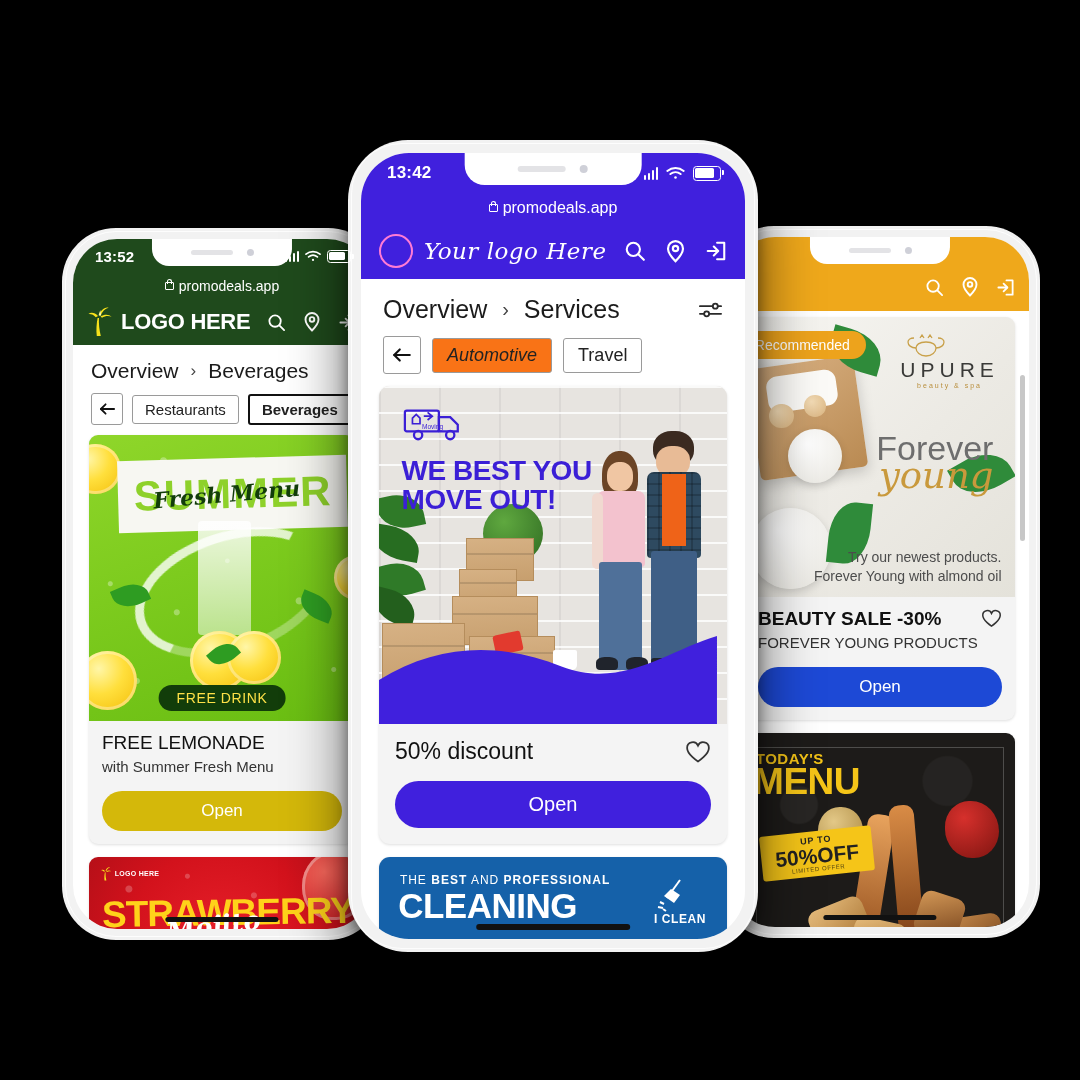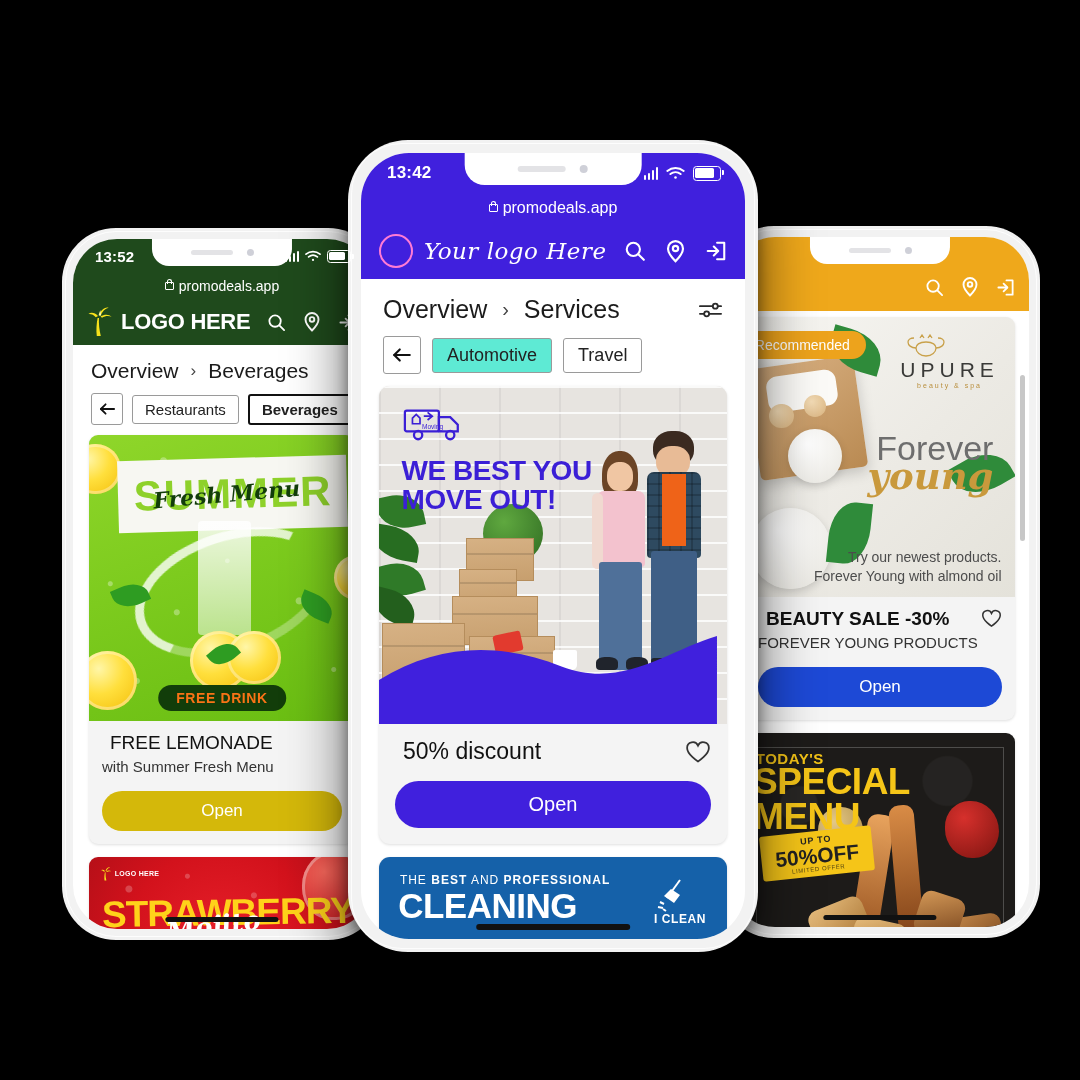--- a/index.html
+++ b/index.html
@@ -86,35 +86,35 @@
   .crumb .sep{font-size:17px;color:#444;}
   .crumb .cur{font-weight:normal;}
   .crumb-right{margin-left:auto;}
 
   
   .chips{display:flex;align-items:center;gap:9px;padding:4px 18px 10px;}
   .chip{
     border:1px solid #9a9a9a;border-radius:3px;background:#fff;
     font-size:15px;color:#222;padding:5px 12px;white-space:nowrap;
   }
-  .chip.sel{background:#5eead4;}
+  .chip.sel{background:#f97316;font-style:italic;}
   .chip.strong{border:2px solid #111;font-weight:bold;background:#fff;}
   .chip.back{
     width:30px;height:30px;padding:0;display:flex;align-items:center;justify-content:center;
   }
 
   
   .feed{padding:0 16px;box-sizing:border-box;}
   .card{
     background:#f4f4f4;border-radius:9px;overflow:hidden;margin-bottom:13px;
     box-shadow:0 1px 3px rgba(0,0,0,.13);
   }
   .card-img{position:relative;width:100%;overflow:hidden;}
   .card-body{padding:11px 13px 13px;position:relative;}
-  .card-title{font-size:19px;color:#111;margin:0 8px 4px;font-weight:normal;}
+  .card-title{font-size:19px;color:#111;margin:0 0 4px;font-weight:normal;}
   .card-sub{font-size:15px;color:#333;margin:0 0 10px;}
   .heart{position:absolute;right:13px;top:12px;}
   .open{
     display:block;width:100%;border:0;border-radius:22px;
     color:#fff;font-size:17px;padding:10px 0;text-align:center;
     font-family:"Liberation Sans",sans-serif;cursor:pointer;margin-top:16px;
   }
 
   .home-ind{
     position:absolute;left:50%;bottom:7px;transform:translateX(-50%);
@@ -167,21 +167,21 @@
   }
   .splash{
     position:absolute;left:16%;top:34%;width:68%;height:36%;
     border-radius:50%;border:9px solid rgba(255,255,255,.78);
     border-right-color:transparent;border-bottom-color:rgba(255,255,255,.3);
     transform:rotate(-18deg);filter:blur(.4px);
   }
   .leaf{position:absolute;background:#2e9c22;border-radius:0 70% 0 70%;}
   .freedrink{
     position:absolute;left:50%;bottom:3.5%;transform:translateX(-50%);
-    background:#123d0a;color:#f97316;font-weight:bold;font-size:14px;
+    background:#123d0a;color:#fde047;font-weight:normal;font-size:14px;
     padding:5px 18px;border-radius:14px;letter-spacing:.6px;white-space:nowrap;
   }
 
   
   .straw{background:radial-gradient(circle at 50% 55%, #e8202a 0%, #d3121c 60%, #b60f18 100%);}
   .straw .drops{position:absolute;inset:0;opacity:.22;
     background-image:
       radial-gradient(circle at 15% 20%, #fff 0 3px, transparent 4px),
       radial-gradient(circle at 37% 12%, #fff 0 2px, transparent 3px),
       radial-gradient(circle at 62% 24%, #fff 0 2.5px, transparent 3.5px),
@@ -230,21 +230,21 @@
   .cl-big{position:absolute;left:5.5%;top:20%;font-size:35px;font-weight:bold;color:#fff;line-height:.98;letter-spacing:-.5px;}
   .cl-logo{position:absolute;right:6%;top:13%;text-align:center;color:#fff;}
   .cl-logo .n{font-size:12px;font-weight:bold;letter-spacing:.6px;}
 
   
   .upure{background:linear-gradient(135deg,#f7f6f2 0%,#eceae4 55%,#e4e2da 100%);}
   .up-logo{position:absolute;right:6%;top:6%;text-align:center;}
   .up-logo .n{font-size:21px;letter-spacing:5px;color:#3a3a38;font-weight:normal;}
   .up-logo .s{font-size:7px;letter-spacing:2px;color:#b98f3d;}
   .up-fore{position:absolute;right:8%;top:40%;font-size:34px;color:#6e6e6e;font-family:"Liberation Sans",sans-serif;}
-  .up-young{position:absolute;right:8%;top:49%;font-size:37px;font-style:italic;font-weight:bold;color:#c9993c;font-family:"DejaVu Serif",serif;margin-left:20px;}
+  .up-young{position:absolute;right:8%;top:49%;font-size:37px;font-style:italic;font-weight:normal;color:#c9993c;font-family:"DejaVu Serif",serif;margin-left:20px;}
   .up-cap{position:absolute;right:5%;bottom:4%;text-align:right;font-size:14px;color:#4c4c4c;line-height:1.35;}
   .tray{position:absolute;left:3%;top:16%;width:40%;height:40%;
     background:linear-gradient(150deg,#d9b183,#b98a52);border-radius:5px;transform:rotate(-8deg);
     box-shadow:0 5px 14px rgba(0,0,0,.18);}
   .towel{position:absolute;left:8%;top:20%;width:26%;height:13%;border-radius:11px;background:#fbfaf7;transform:rotate(-8deg);}
   .jar{position:absolute;border-radius:50%;background:radial-gradient(circle at 35% 28%,#fff,#e8e6df);box-shadow:0 3px 9px rgba(0,0,0,.15);}
   .fernleaf{position:absolute;background:#2f8b3a;border-radius:0 70% 0 70%;}
   .badge-rec{
     position:absolute;left:-6%;top:5%;background:#eda31c;color:#fff;
     font-size:14px;padding:6px 16px 6px 26px;border-radius:16px;white-space:nowrap;
@@ -488,21 +488,20 @@
                 <div class="skewer" style="left:24%;top:28%;width:13%;height:58%;background:linear-gradient(180deg,#e8a35d,#96511f);transform:rotate(9deg);"></div>
                 <div class="skewer" style="left:41%;top:24%;width:12%;height:62%;background:linear-gradient(180deg,#d98c46,#7d3f16);transform:rotate(-5deg);"></div>
                 <div class="skewer" style="left:2%;bottom:6%;width:28%;height:26%;background:linear-gradient(150deg,#e7bd7d,#9c6626);transform:rotate(-22deg);"></div>
                 <div class="skewer" style="left:20%;bottom:2%;width:26%;height:22%;background:linear-gradient(150deg,#e7bd7d,#9c6626);transform:rotate(12deg);"></div>
                 <div class="skewer" style="right:6%;bottom:4%;width:30%;height:22%;background:linear-gradient(150deg,#c98d4e,#6b3a14);transform:rotate(-8deg);"></div>
                 <div class="skewer" style="right:26%;bottom:16%;width:22%;height:20%;background:linear-gradient(150deg,#d59a58,#73401a);transform:rotate(18deg);"></div>
               </div>
               <div class="mn-frame"></div>
               <div class="mn-today">TODAY'S</div>
               <div class="mn-spec">
-                <div>SPECIAL</div>
                 <div>MENU</div>
               </div>
               <div class="mn-off">
                 <div class="u">UP TO</div>
                 <div class="v">50%OFF</div>
                 <div class="l">LIMITED OFFER</div>
               </div>
 
             </div>
           </div>

